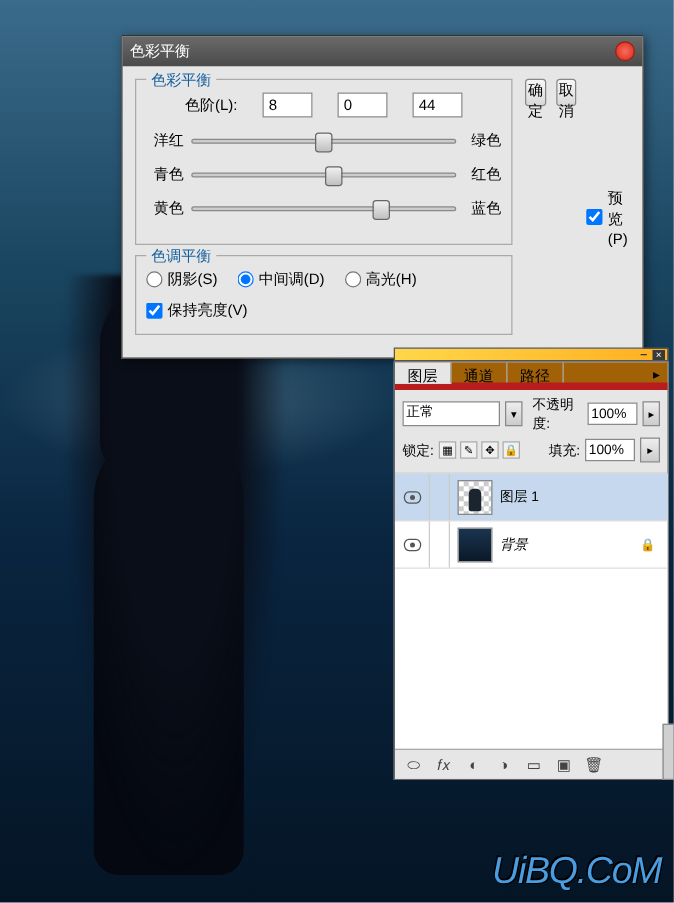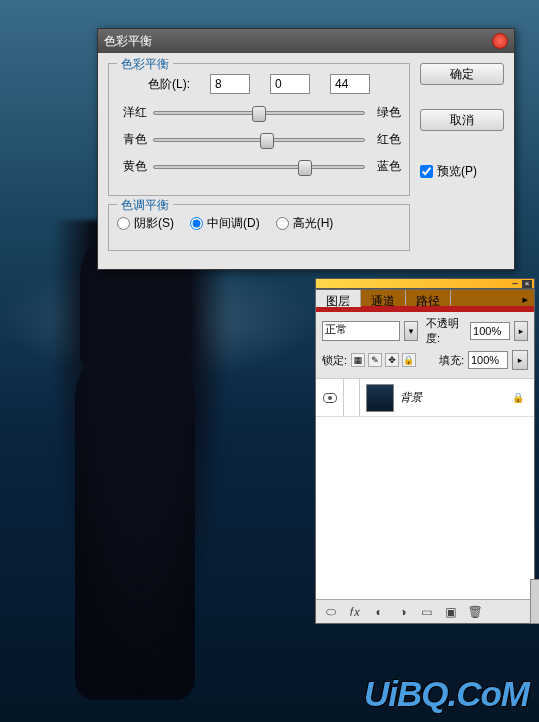--- a/index.html
+++ b/index.html
@@ -5,31 +5,31 @@
 * { margin: 0; padding: 0; box-sizing: border-box; font-family: "Microsoft YaHei", Tahoma, sans-serif; }
 body { width: 539px; height: 722px; background: linear-gradient(180deg, #3a6b8a 0%, #1a4560 30%, #0a2540 60%, #041525 100%); position: relative; overflow: hidden; }
 
 
 .bg-figure { position: absolute; left: 50px; top: 220px; width: 180px; height: 480px; background: radial-gradient(ellipse at 50% 20%, #0a0e18 0%, #0a0e18 40%, transparent 70%); filter: blur(2px); }
 .bg-body { position: absolute; left: 75px; top: 340px; width: 120px; height: 360px; background: #050810; border-radius: 60px 60px 20px 20px; }
 .bg-head { position: absolute; left: 95px; top: 240px; width: 55px; height: 70px; background: #b8c8d0; border-radius: 50%; }
 .bg-hair { position: absolute; left: 80px; top: 230px; width: 90px; height: 150px; background: #050810; border-radius: 50px 50px 30px 30px; }
 .wings { position: absolute; left: 0; top: 260px; width: 320px; height: 120px; background: radial-gradient(ellipse at 50% 50%, rgba(100,130,150,0.5) 0%, transparent 70%); }
 
-.watermark { position: absolute; bottom: 8px; right: 10px; font-family: Arial Black, sans-serif; font-size: 35px; font-weight: 700; font-style: italic; color: #4a9de0; text-shadow: 1px 1px 0 #000, -1px -1px 0 #000; letter-spacing: -1px; }
+.watermark { position: absolute; bottom: 8px; right: 10px; font-family: Arial Black, sans-serif; font-size: 30px; font-weight: 400; font-style: italic; color: #4a9de0; text-shadow: 1px 1px 0 #000, -1px -1px 0 #000; letter-spacing: -1px; }
 
 
 .dialog-cb { position: absolute; left: 97px; top: 28px; width: 418px; background: #e6e6e6; border: 1px solid #333; box-shadow: 2px 2px 8px rgba(0,0,0,0.5); }
 .titlebar { height: 24px; background: linear-gradient(180deg, #6a6a6a 0%, #4a4a4a 100%); display: flex; align-items: center; padding: 0 6px; color: #fff; font-size: 12px; }
 .titlebar-title { flex: 1; }
 .close-btn { width: 16px; height: 16px; background: radial-gradient(circle, #ff6b5b 0%, #cc2a1a 100%); border-radius: 50%; border: 1px solid #aa1a0a; }
 
 .cb-body { display: flex; padding: 10px; gap: 10px; }
 .cb-left { flex: 1; }
-.cb-right { width: 84px; display: flex; flex-direction: column; gap: 24px; }
+.cb-right { width: 84px; display: flex; flex-direction: row; gap: 8px; }
 
 .fieldset { border: 1px solid #aaa; padding: 10px 8px; margin-bottom: 8px; position: relative; }
 .legend { position: absolute; top: -8px; left: 8px; background: #e6e6e6; padding: 0 4px; color: #1560a0; font-size: 12px; }
 
 .levels-row { display: flex; align-items: center; justify-content: center; gap: 20px; margin-bottom: 10px; font-size: 12px; }
 .levels-row input { width: 40px; height: 20px; font-size: 12px; text-align: left; padding: 0 4px; border: 1px solid #888; }
 
 .slider-row { display: flex; align-items: center; gap: 6px; margin: 10px 0; font-size: 12px; }
 .slider-label { width: 30px; text-align: right; }
 .slider-track { flex: 1; height: 4px; background: #ccc; border: 1px solid #888; border-radius: 2px; position: relative; }
@@ -137,20 +137,24 @@
           </label>
           <label class="radio-item">
             <input type="radio" name="tone" checked="" style="">
             <span>中间调(D)</span>
           </label>
           <label class="radio-item">
             <input type="radio" name="tone" style="">
             <span>高光(H)</span>
           </label>
         </div>
+        <label class="check-item">
+          <input type="checkbox" checked="" style="">
+          <span>保持亮度(V)</span>
+        </label>
       </div>
     </div>
     <div class="cb-right">
       <button class="btn">确定</button>
       <button class="btn">取消</button>
       <label class="check-item" style="margin-top:8px">
         <input type="checkbox" checked="" style="">
         <span>预览(P)</span>
       </label>
     </div>
@@ -186,20 +190,28 @@
           <div class="lock-icon">✥</div>
           <div class="lock-icon">🔒</div>
         </div>
         <div class="spacer"></div>
         <span>填充:</span>
         <input class="pct-input" value="100%" style="">
         <div class="dd-arrow">▸</div>
       </div>
     </div>
     <div class="layers-list">
+      <div class="layer-row selected">
+        <div class="vis-col">
+            <div class="eye"></div>
+          </div>
+        <div class="link-col"></div>
+        <div class="thumb thumb-checker"></div>
+        <span class="layer-name">图层 1</span>
+      </div>
       <div class="layer-row">
         <div class="vis-col">
             <div class="eye"></div>
           </div>
         <div class="link-col"></div>
         <div class="thumb thumb-bg"></div>
         <span class="layer-name" style="font-style:italic">背景</span>
         <span class="lock-ind">🔒</span>
       </div>
     </div>

